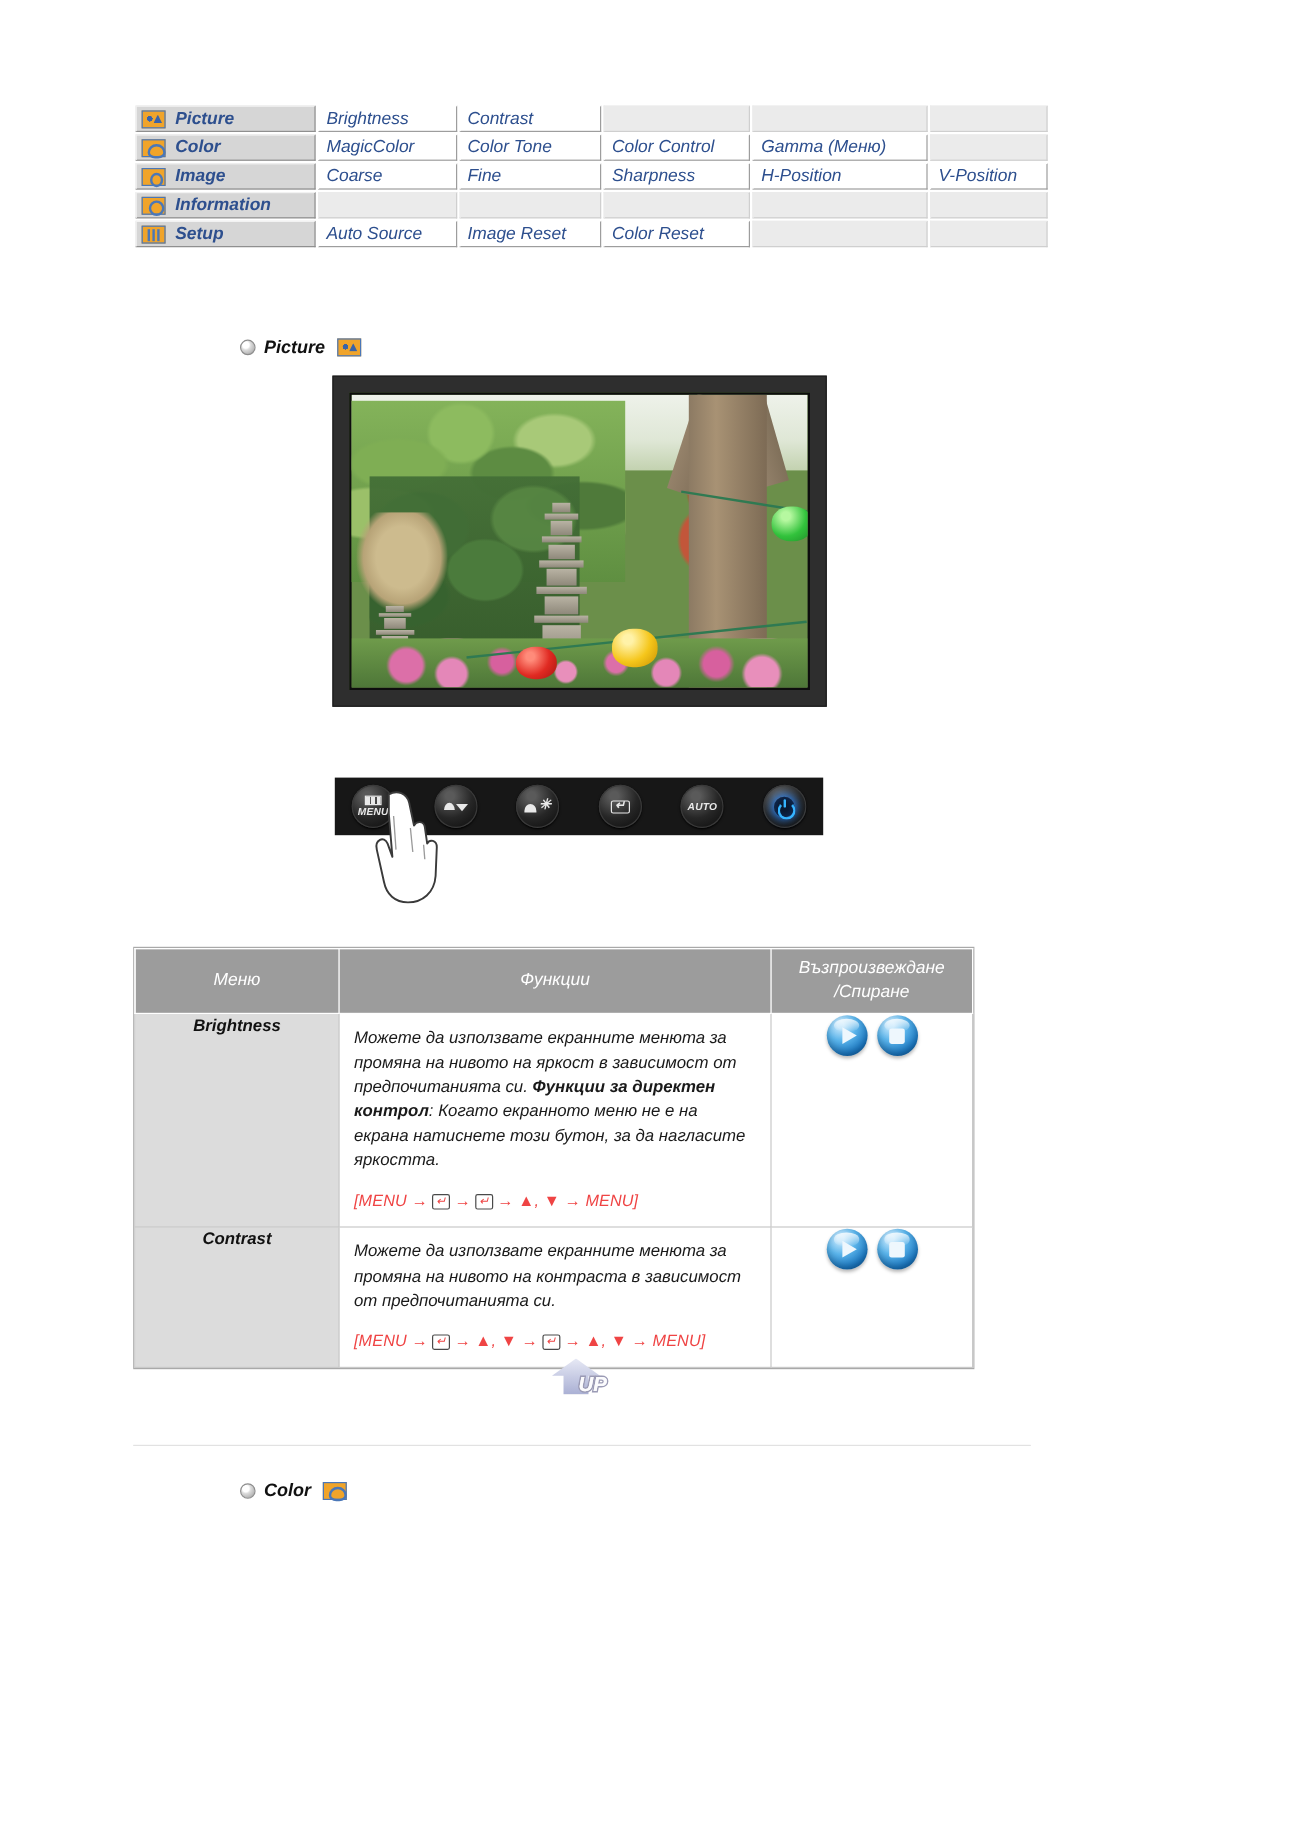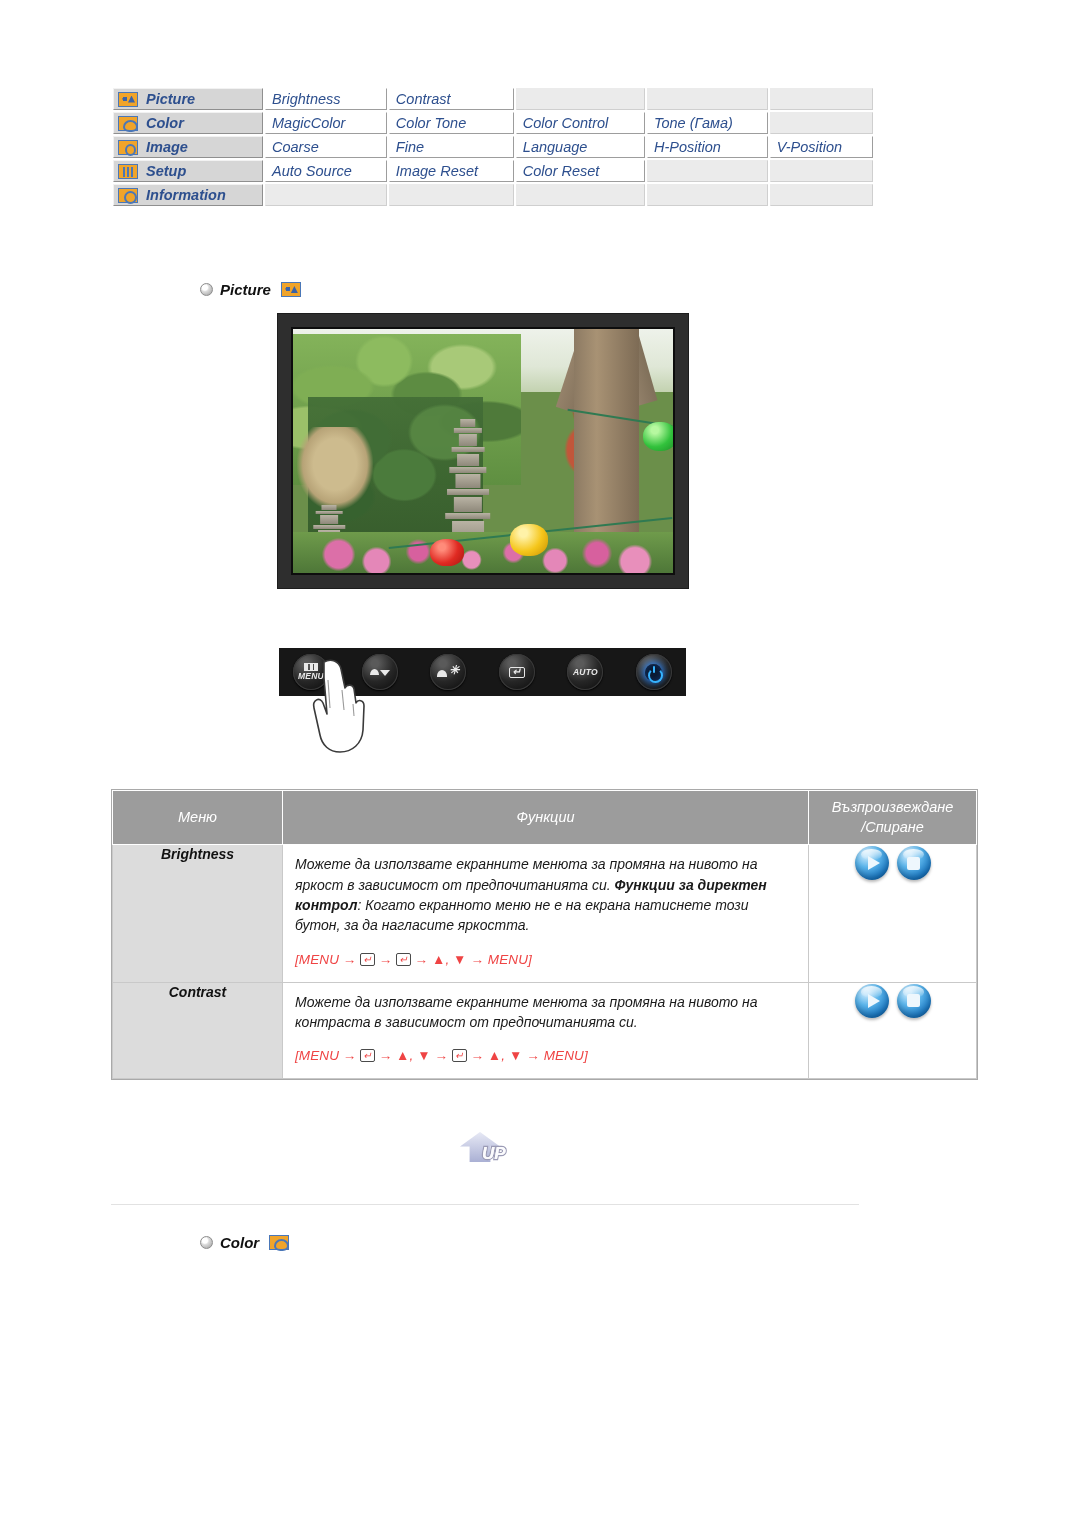--- a/index.html
+++ b/index.html
@@ -163,21 +163,21 @@
   .ico-power { width: 17px; height: 17px; border-radius:50%; position: relative;
      box-shadow: 0 0 7px 2px rgba(30,130,255,.85);
      background: radial-gradient(circle, #0a1a33 30%, #0d2d5e 100%); }
   .ico-power::before { content:""; position:absolute; left:50%; top:2.5px; transform:translateX(-50%);
      width:2px; height:7px; background:#35b4ff; border-radius:1px; z-index:2; }
   .ico-power::after { content:""; position:absolute; left:3px; top:4px; width:11px; height:11px;
      border:2px solid #35b4ff; border-top-color: transparent; border-radius:50%; }
   .hand { position: absolute; left: 29px; top: 10px; width: 62px; height: 96px; pointer-events:none; }
 
   
-  .descwrap { position: absolute; left: 111px; top: 789px; width: 867px;
+  .descwrap { position: absolute; left: 111px; top: 789px; width: 701px;
               border: 1px solid #a9a9a9; background:#fff; }
   table.desc { border-collapse: collapse; width: 100%; }
   table.desc th {
     background: #9c9c9c; color: #ffffff; font-weight: normal; font-size: 14.5px;
     border: 1px solid #ffffff; padding: 7px 4px; text-align: center; line-height: 1.35;
   }
   table.desc td { border: 1px solid #c9c9c9; vertical-align: top; }
   td.menucell { background: #dcdcdc; width: 170px; text-align: center; vertical-align: middle;
                 font-weight: bold; font-size: 14px; color: #111; }
   td.desccell { background: #ffffff; padding: 9px 12px 12px 12px; font-size: 14px; color: #1a1a1a; line-height: 1.46; }
@@ -236,59 +236,59 @@
           <tr>
             <td class="cat">
               <span class="catinner">
                 <span class="mi mi-color"></span>
                 <span>Color</span>
               </span>
             </td>
             <td>MagicColor</td>
             <td>Color Tone</td>
             <td>Color Control</td>
-            <td>Tone (Гама)</td>
+            <td>Gamma (Меню)</td>
             <td class="empty">&nbsp;</td>
           </tr>
           <tr>
             <td class="cat">
               <span class="catinner">
                 <span class="mi mi-image"></span>
                 <span>Image</span>
               </span>
             </td>
             <td>Coarse</td>
             <td>Fine</td>
-            <td>Language</td>
+            <td>Sharpness</td>
             <td>H-Position</td>
             <td>V-Position</td>
+          </tr>
+          <tr>
+            <td class="cat">
+              <span class="catinner">
+                <span class="mi mi-info"></span>
+                <span>Information</span>
+              </span>
+            </td>
+            <td class="empty">&nbsp;</td>
+            <td class="empty">&nbsp;</td>
+            <td class="empty">&nbsp;</td>
+            <td class="empty">&nbsp;</td>
+            <td class="empty">&nbsp;</td>
           </tr>
           <tr>
             <td class="cat">
               <span class="catinner">
                 <span class="mi mi-setup"></span>
                 <span>Setup</span>
               </span>
             </td>
             <td>Auto Source</td>
             <td>Image Reset</td>
             <td>Color Reset</td>
-            <td class="empty">&nbsp;</td>
-            <td class="empty">&nbsp;</td>
-          </tr>
-          <tr>
-            <td class="cat">
-              <span class="catinner">
-                <span class="mi mi-info"></span>
-                <span>Information</span>
-              </span>
-            </td>
-            <td class="empty">&nbsp;</td>
-            <td class="empty">&nbsp;</td>
-            <td class="empty">&nbsp;</td>
             <td class="empty">&nbsp;</td>
             <td class="empty">&nbsp;</td>
           </tr>
         </tbody>
     </table>
   </div>
 
   <div class="sec" style="left:200px; top:281px;">
     <span class="bullet"></span>
     <span>Picture</span>

